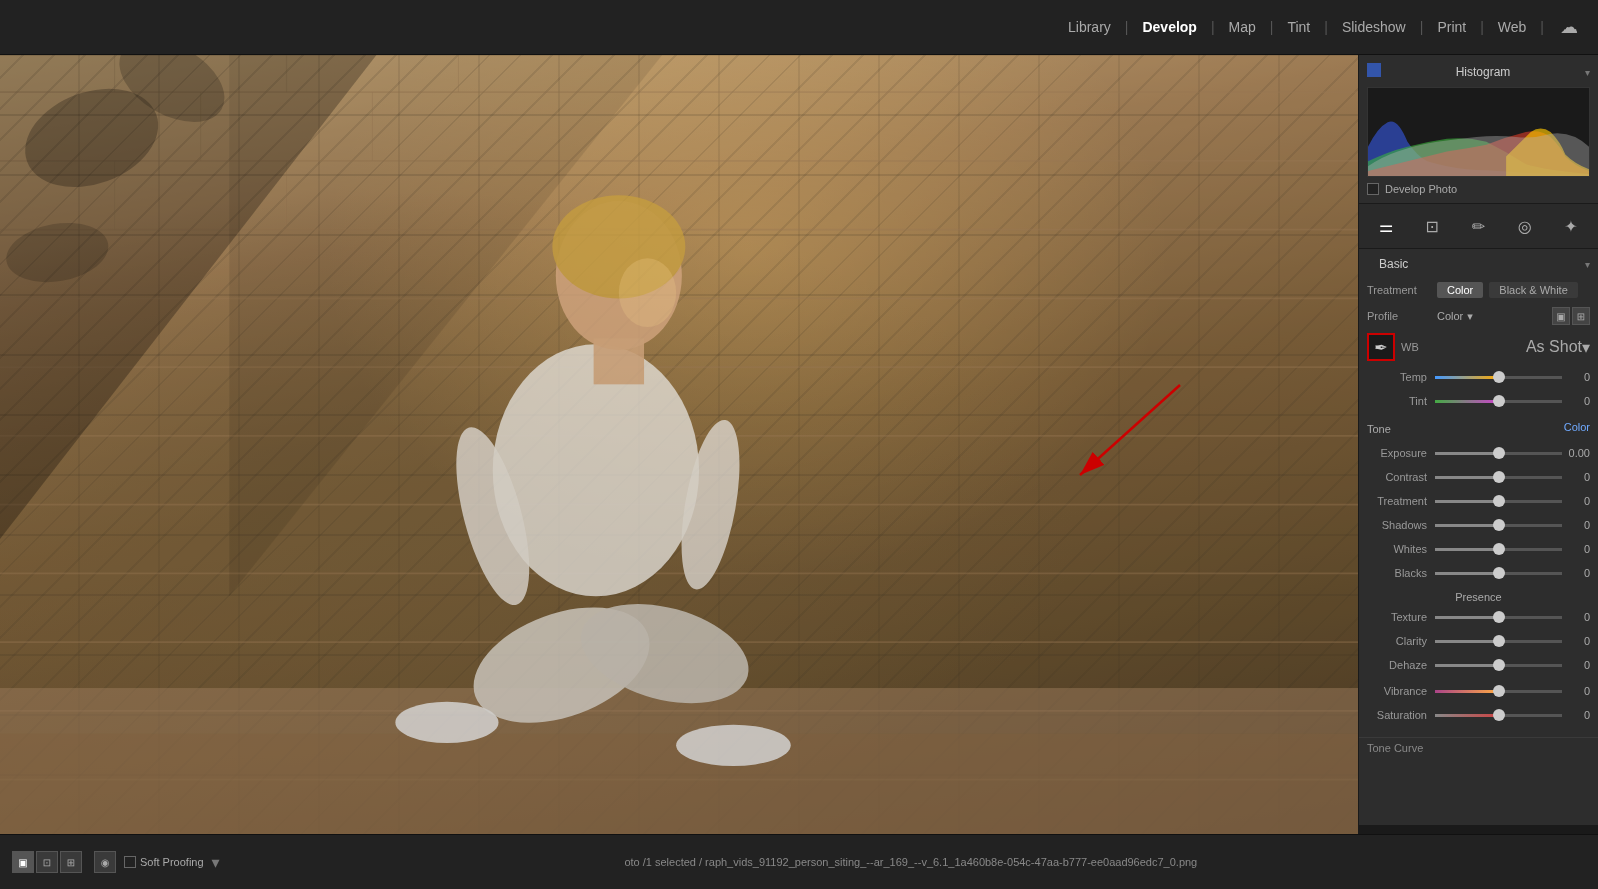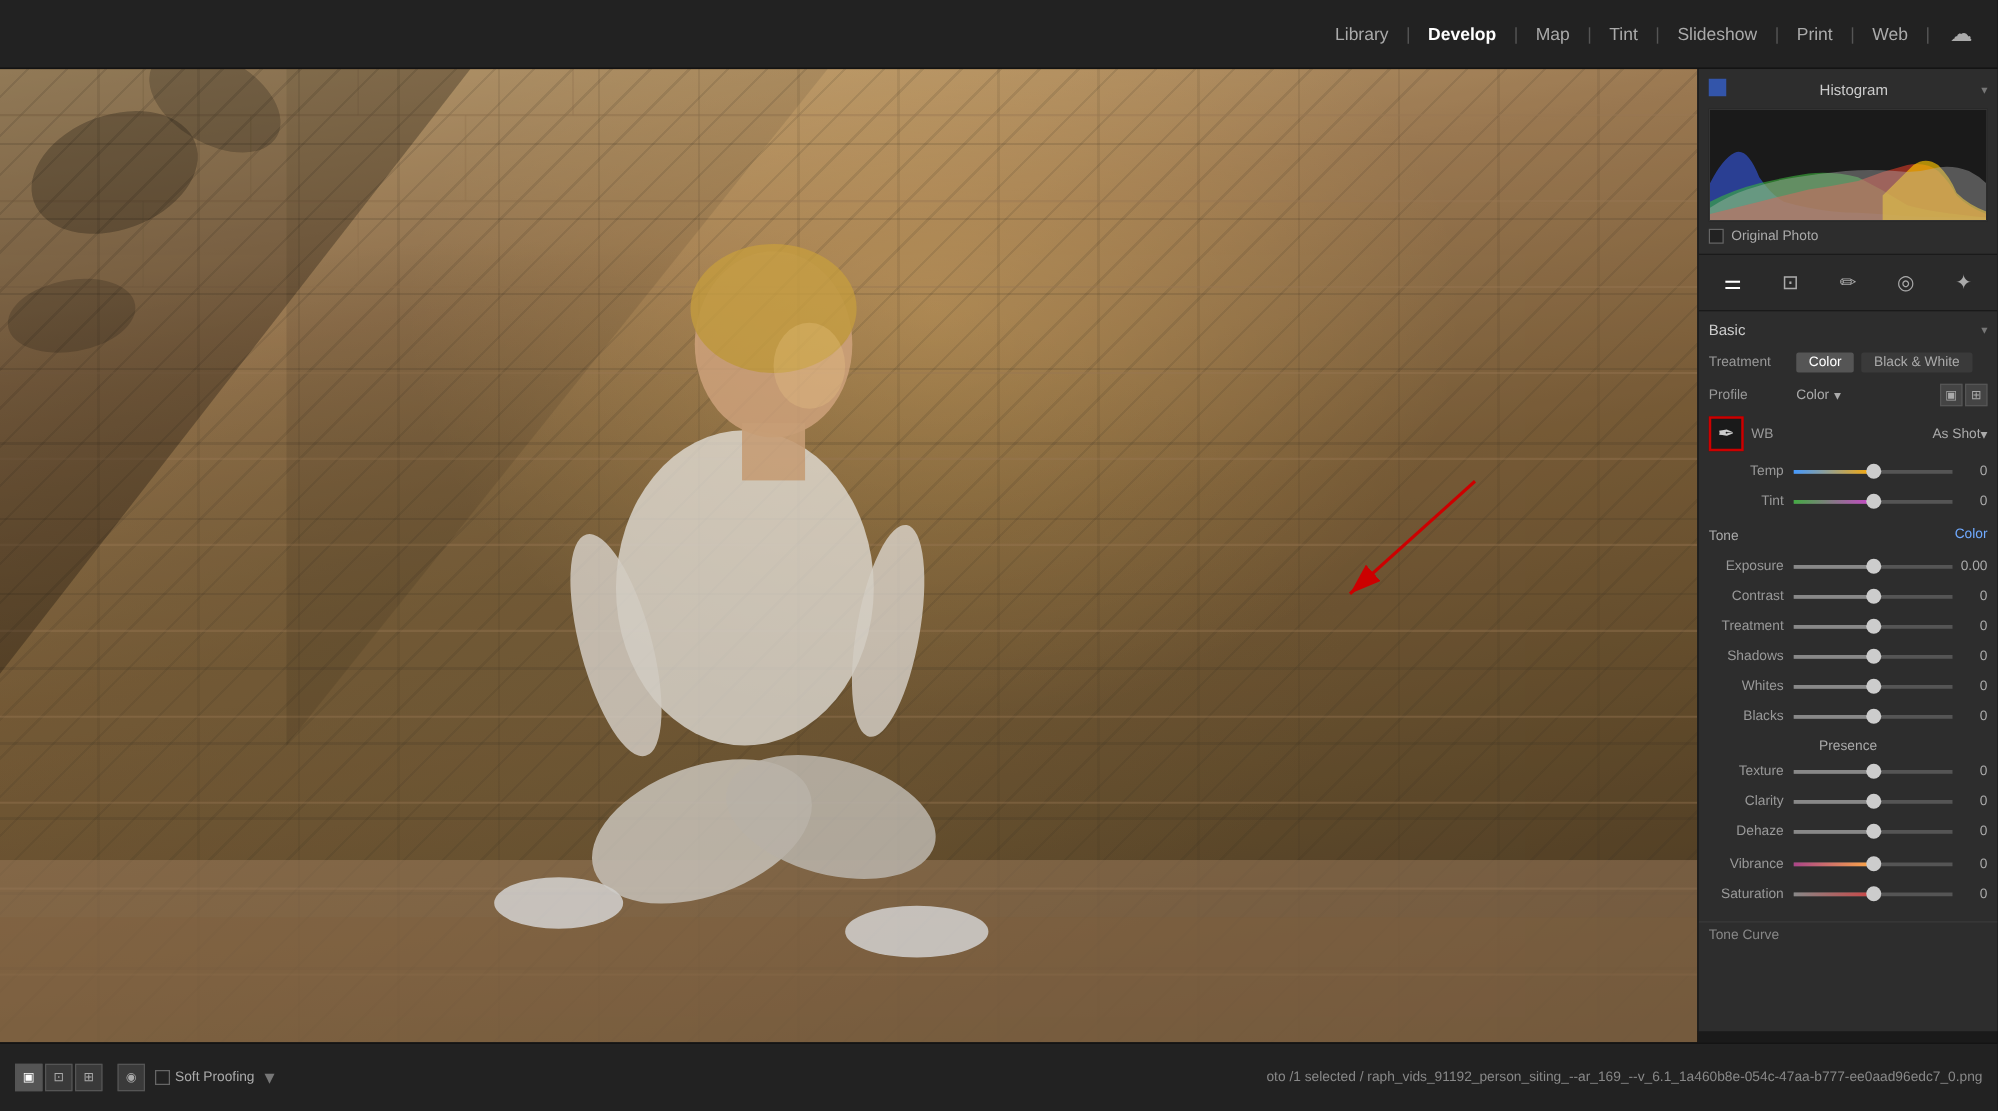--- a/index.html
+++ b/index.html
@@ -195,20 +195,21 @@
 
     
     .basic-panel {
       padding: 8px;
     }
     .basic-header {
       display: flex;
       justify-content: space-between;
       align-items: center;
       margin-bottom: 8px;
+      margin-left: 12px;
     }
 
     
     .row {
       display: flex;
       align-items: center;
       margin-bottom: 6px;
       min-height: 22px;
     }
     .row-label {
@@ -287,22 +288,23 @@
     }
     .wb-label {
       color: #999;
       font-size: 11px;
       margin-left: 6px;
       min-width: 30px;
     }
     .wb-dropdown {
       flex: 1;
       display: flex;
+      align-items: center;
       justify-content: flex-end;
-      font-size: 11px;
+      font-size: 16px;
       color: #aaa;
       cursor: pointer;
     }
 
     
     .slider-row {
       display: flex;
       align-items: center;
       margin-bottom: 4px;
       height: 20px;
@@ -409,21 +411,21 @@
     .soft-proof-check {
       display: flex;
       align-items: flex-start;
       gap: 4px;
       font-size: 11px;
       color: #aaa;
       cursor: pointer;
     }
     .bottom-filename {
       flex: 1;
-      text-align: right;
+      text-align: center;
       font-size: 11px;
       color: #888;
       padding-left: 16px;
       white-space: nowrap;
       overflow: hidden;
       text-overflow: ellipsis;
     }
     .bottom-right {
       display: flex;
       align-items: center;
@@ -595,21 +597,21 @@
 
         <path d="M0,90 L0,85 Q20,80 40,75 Q60,70 80,65 Q100,62 120,58 Q140,50 160,45 Q175,42 185,50 Q195,60 200,70 Q210,80 224,85 L224,90 Z" fill="rgba(220,60,40,0.6)"></path>
 
         <path d="M140,90 L140,70 Q155,55 165,45 Q175,38 185,45 Q195,55 200,68 Q210,78 224,83 L224,90 Z" fill="rgba(255,200,0,0.65)"></path>
 
         <path d="M0,90 L0,80 Q15,70 30,65 Q50,58 70,55 Q90,52 110,50 Q130,48 150,50 Q165,52 180,48 Q195,44 210,50 Q218,54 224,60 L224,90 Z" fill="rgba(180,180,180,0.4)"></path>
       </svg>
     </div>
     <div class="original-photo-row">
       <div class="checkbox"></div>
-      <span>Original Photo</span>
+      <span>Develop Photo</span>
     </div>
   </div>
 
   <div class="tool-strip">
     <div class="tool-btn active">⚌</div>
     <div class="tool-btn">⊡</div>
     <div class="tool-btn">✏</div>
     <div class="tool-btn">◎</div>
     <div class="tool-btn">✦</div>
   </div>

